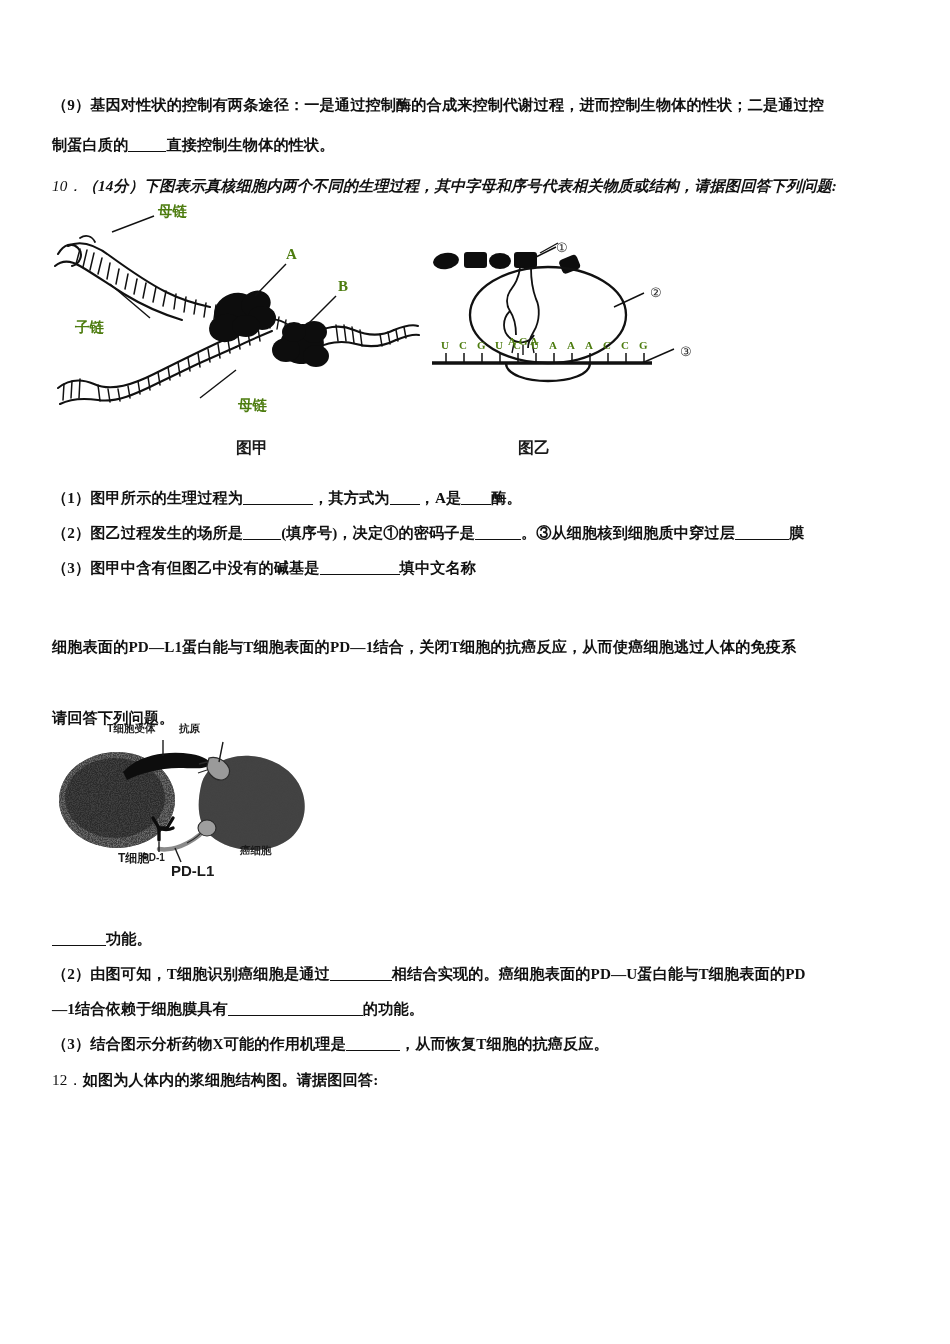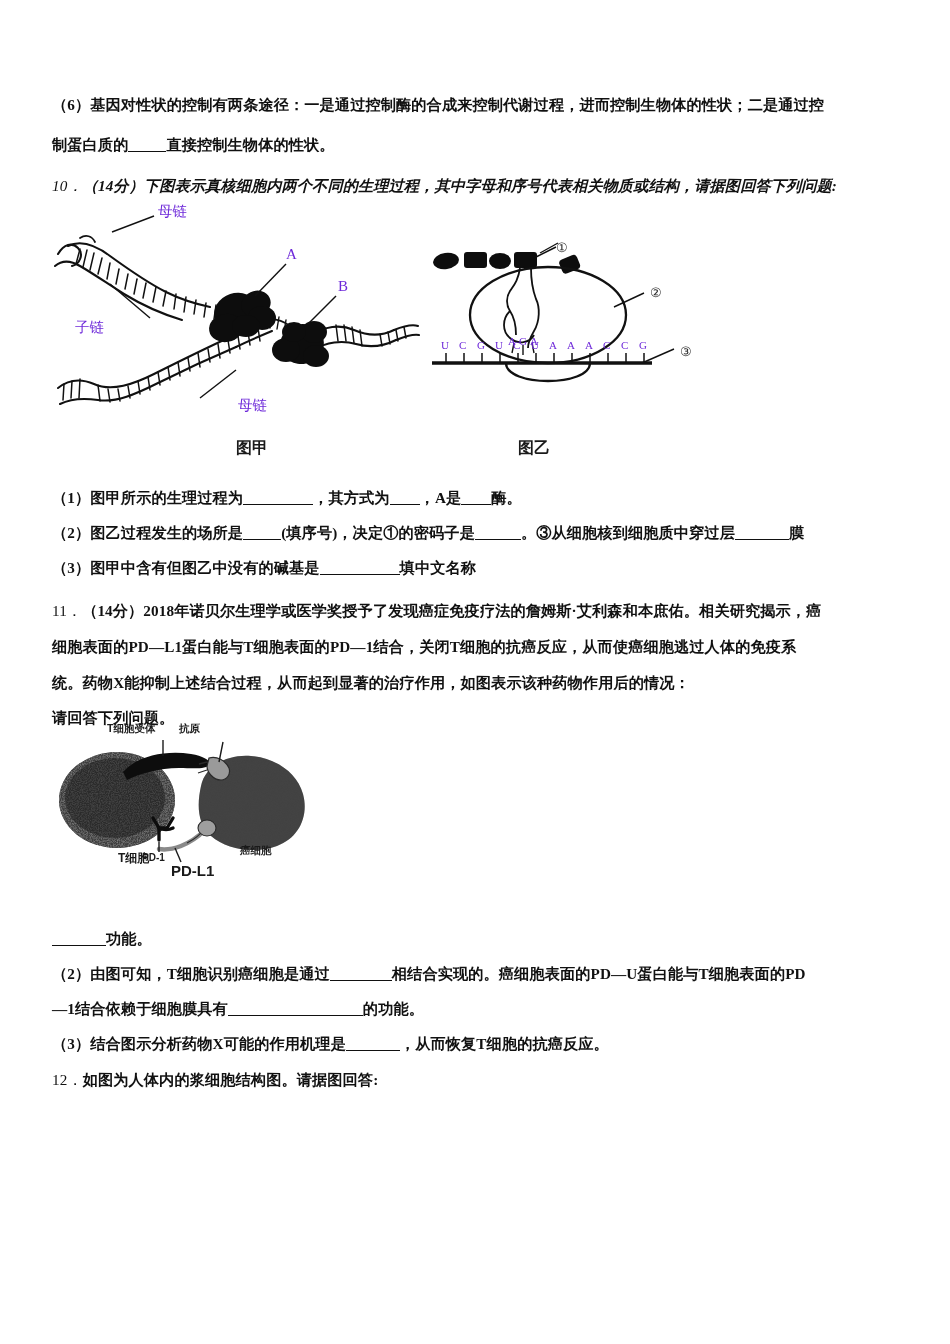--- a/index.html
+++ b/index.html
@@ -60,22 +60,22 @@
     position: absolute;
     font-size: 16px;
     font-weight: bold;
     font-family: "Liberation Serif", "DejaVu Serif", serif;
     color: #1a1a1a;
     white-space: nowrap;
   }
   .figlabel {
     position: absolute;
     font-size: 14.5px;
-    font-weight: normal;
-    color: #6d28d9;
+    font-weight: bold;
+    color: #4d7c0f;
     white-space: nowrap;
   }
   .figlabel.lat {
     font-family: "Liberation Serif", serif;
     font-size: 15px;
   }
   .circnum {
     position: absolute;
     font-size: 13px;
     color: #2a2a2a;
@@ -90,21 +90,21 @@
     color: #1a1a1a;
     white-space: nowrap;
     font-family: "Liberation Sans", sans-serif;
   }
 </style>
 </head>
 <body>
 
 <div class="page">
 
-  <div class="ln" style="left:52px; top:97px;">（6）基因对性状的控制有两条途径：一是通过控制酶的合成来控制代谢过程，进而控制生物体的性状；二是通过控</div>
+  <div class="ln" style="left:52px; top:97px;">（9）基因对性状的控制有两条途径：一是通过控制酶的合成来控制代谢过程，进而控制生物体的性状；二是通过控</div>
   <div class="ln" style="left:52px; top:137px;">
     <span>制蛋白质的</span><span class="blank b5"></span><span>直接控制生物体的性状。</span>
   </div>
 
   <div class="ln" style="left:52px; top:178px;font-style:italic;">
     <span class="qnum">10．</span><span>（14分）下图表示真核细胞内两个不同的生理过程，其中字母和序号代表相关物质或结构，请据图回答下列问题:</span>
   </div>
 
   <div class="fig" style="left:50px; top:208px; width:370px; height:215px;">
     <svg width="370" height="215" viewBox="0 0 370 215">
@@ -305,25 +305,21 @@
   </div>
 
   <div class="ln" style="left:52px; top:525px;">
     <span>（2）图乙过程发生的场所是</span><span class="blank b5"></span><span>(填序号)，决定①的密码子是</span><span class="blank b6"></span><span>。③从细胞核到细胞质中穿过层</span><span class="blank b7"></span><span>膜</span>
   </div>
 
   <div class="ln" style="left:52px; top:560px;">
     <span>（3）图甲中含有但图乙中没有的碱基是</span><span class="blank b10"></span><span>填中文名称</span>
   </div>
 
-  <div class="ln" style="left:52px; top:603px;">
-    <span class="qnum">11．</span><span>（14分）2018年诺贝尔生理学或医学奖授予了发现癌症免疫疗法的詹姆斯·艾利森和本庶佑。相关研究揭示，癌</span>
-  </div>
   <div class="ln" style="left:52px; top:639px;">细胞表面的PD—L1蛋白能与T细胞表面的PD—1结合，关闭T细胞的抗癌反应，从而使癌细胞逃过人体的免疫系</div>
-  <div class="ln" style="left:52px; top:675px;">统。药物X能抑制上述结合过程，从而起到显著的治疗作用，如图表示该种药物作用后的情况：</div>
   <div class="ln" style="left:52px; top:710px;">请回答下列问题。</div>
 
   <div class="fig" style="left:55px; top:728px; width:280px; height:145px;text-align:center;">
     <svg width="280" height="145" viewBox="0 0 280 145">
       <defs>
         <filter id="speckle1" x="-20%" y="-20%" width="140%" height="140%">
           <feTurbulence type="fractalNoise" baseFrequency="0.9" numOctaves="3" seed="7" result="n"></feTurbulence>
           <feColorMatrix in="n" type="matrix" values="0 0 0 0 0.25  0 0 0 0 0.25  0 0 0 0 0.25  0 0 0 -1.6 1.0" result="sp"></feColorMatrix>
           <feComposite in="sp" in2="SourceGraphic" operator="atop"></feComposite>
         </filter>

